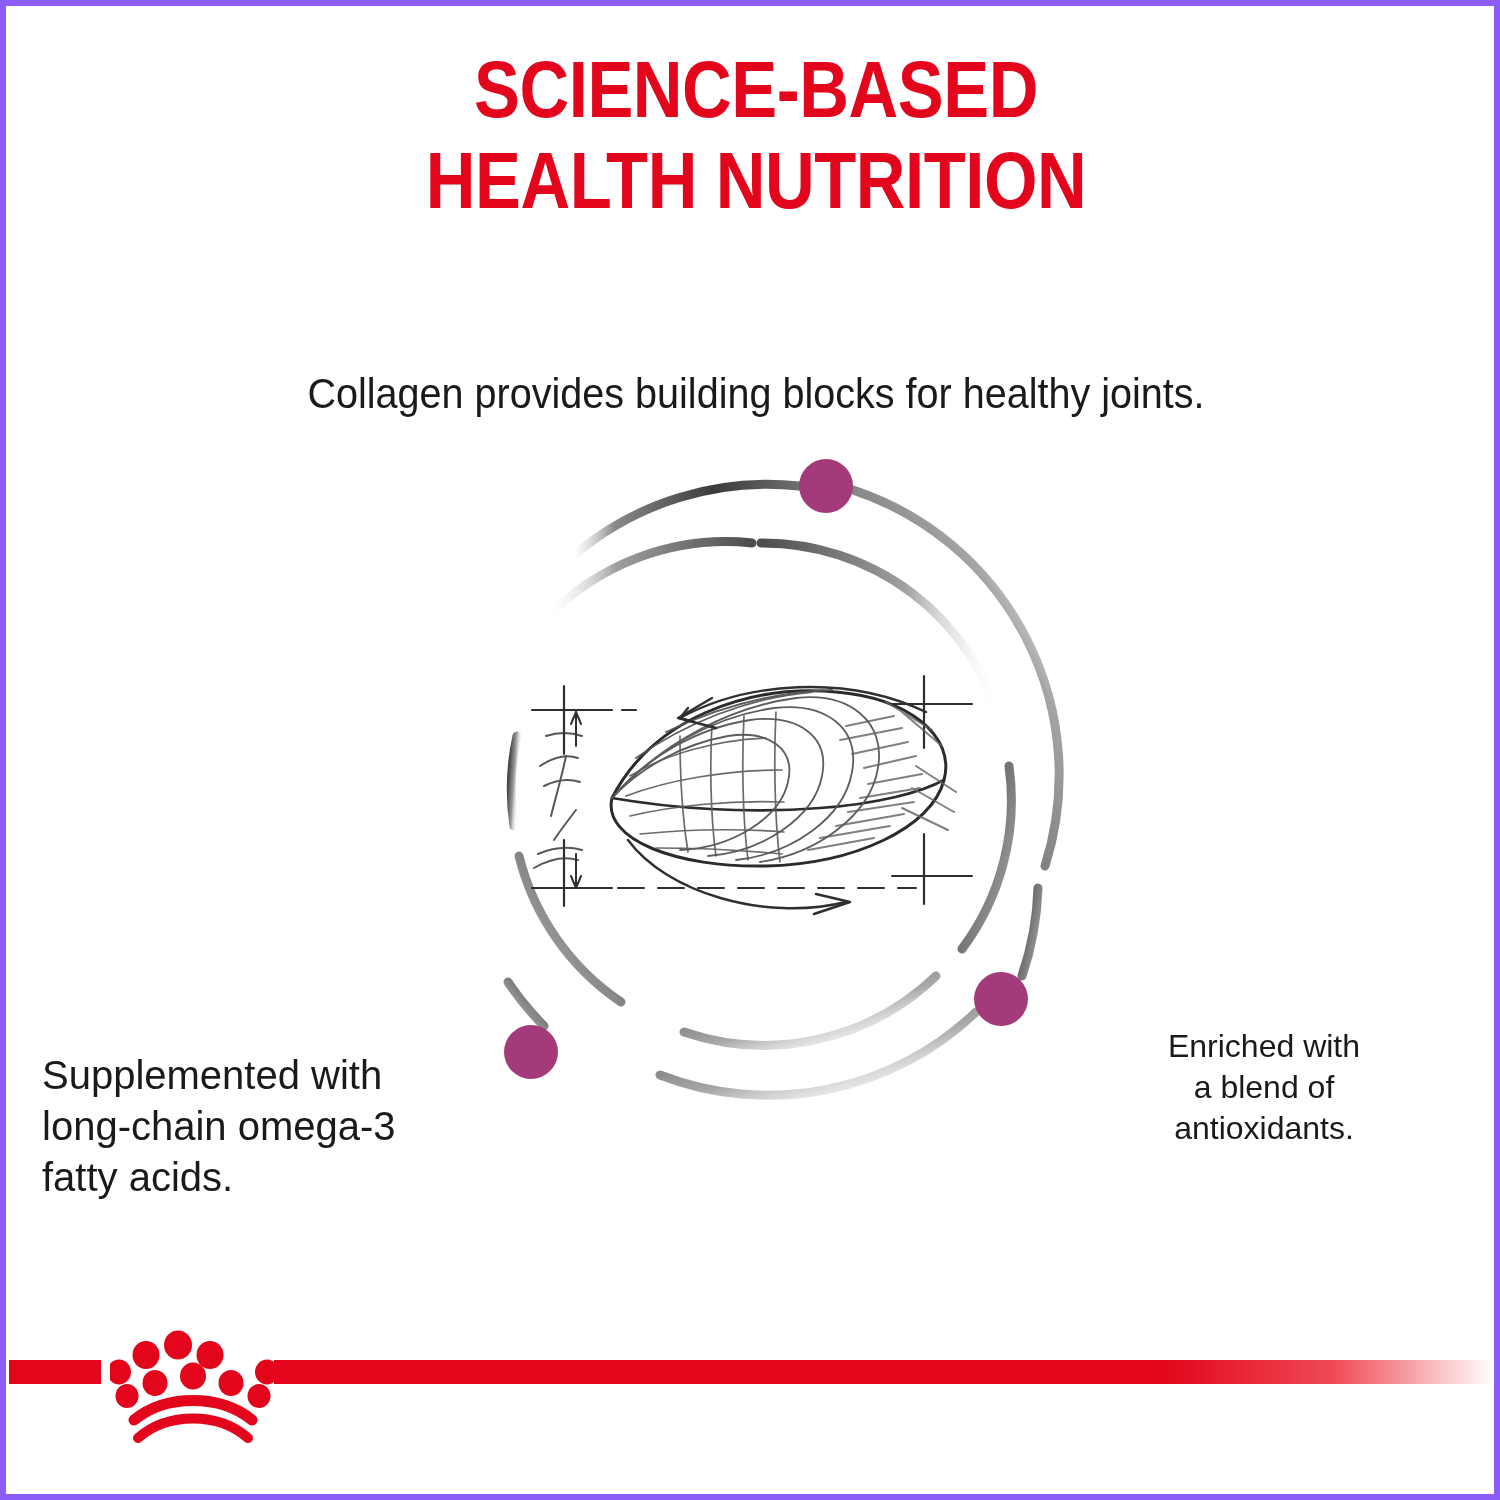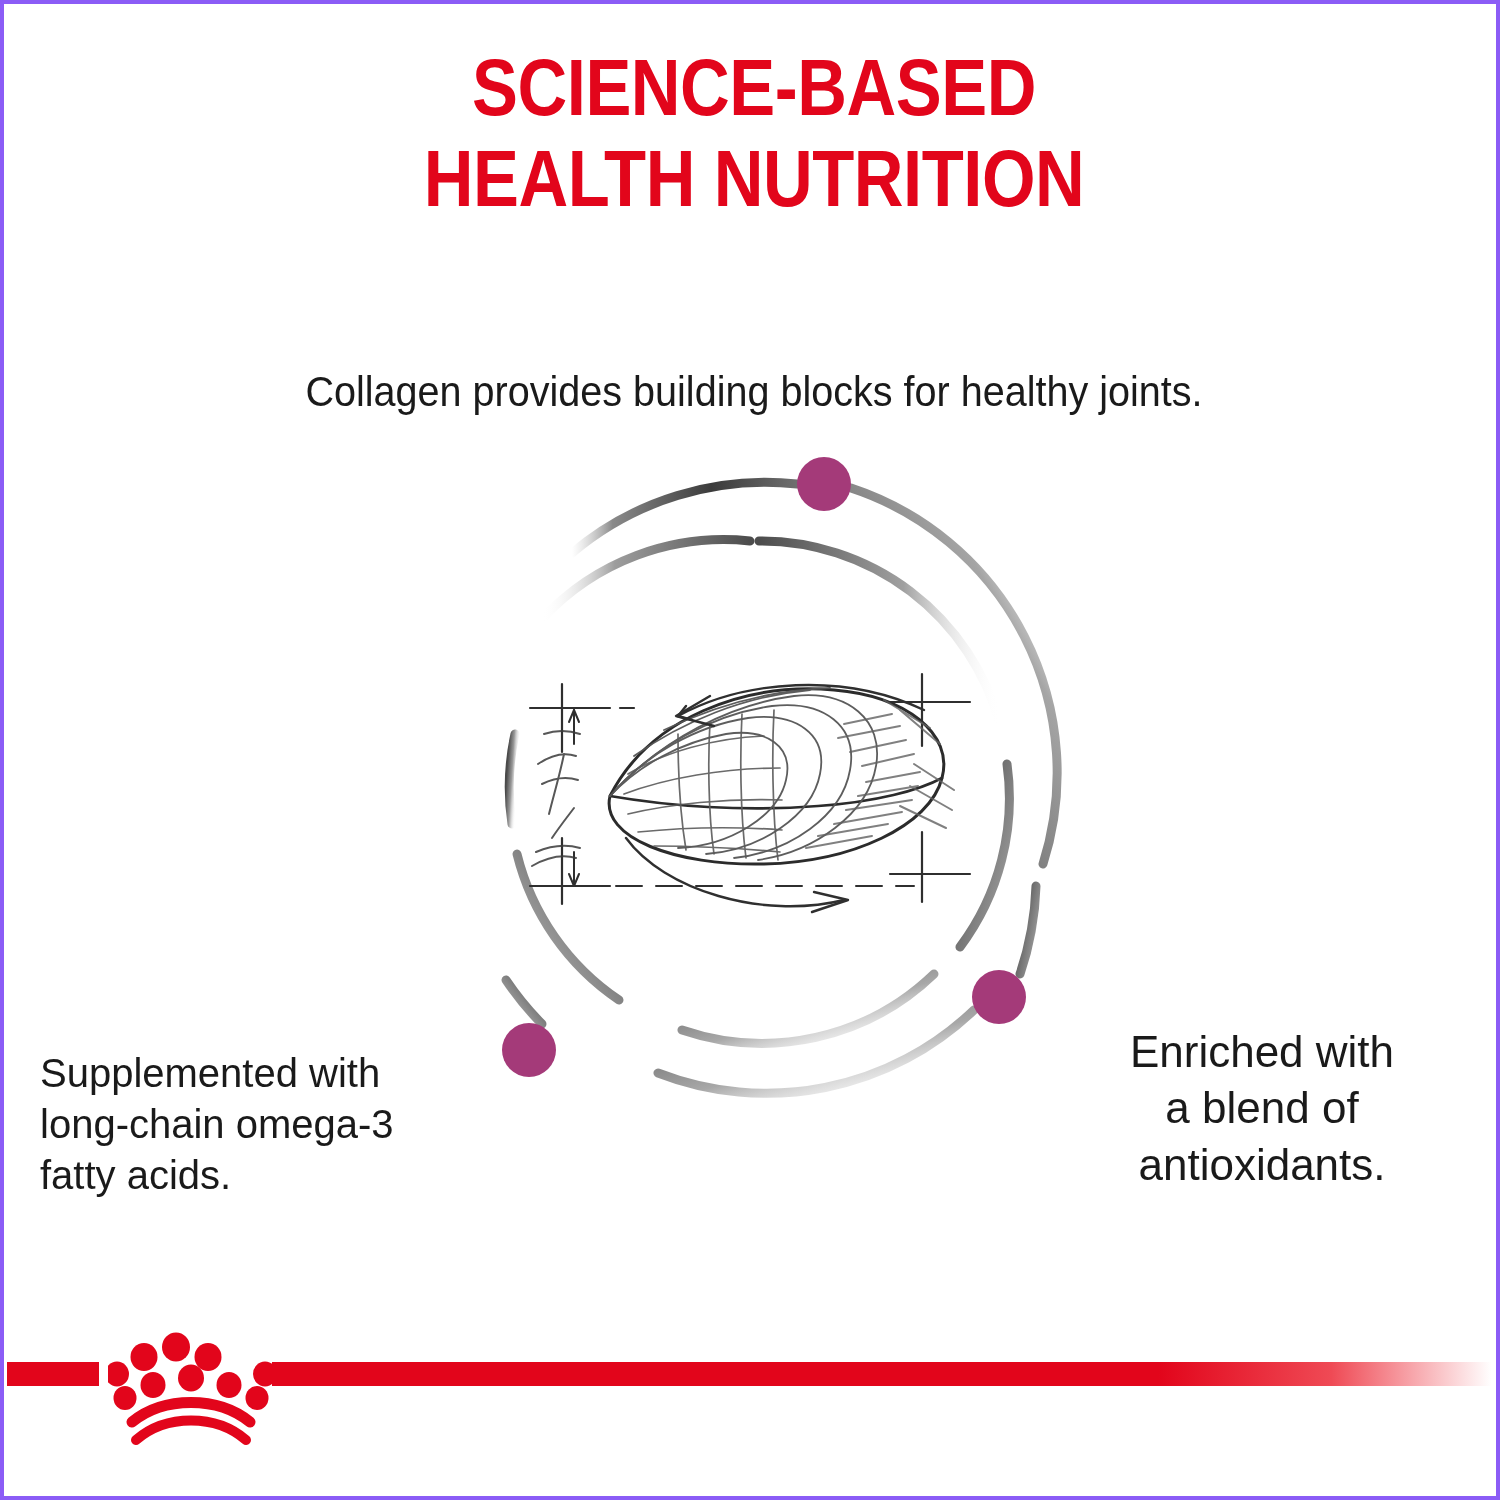--- a/index.html
+++ b/index.html
@@ -14,21 +14,21 @@
     font-family: "Liberation Sans", sans-serif;
     -webkit-font-smoothing: antialiased;
   }
 
   #page {
     position: relative;
     width: 1500px;
     height: 1500px;
     background: #ffffff;
     box-sizing: border-box;
-    border: 4px solid #8b5cf6;
+    border: 6px solid #8b5cf6;
     overflow: hidden;
   }
 
   
   .headline {
     position: absolute;
     left: 0;
     top: 38px;
     width: 1500px;
     text-align: center;
@@ -70,21 +70,21 @@
     line-height: 1.28;
     white-space: pre-line;
   }
   .caption-right {
     position: absolute;
     left: 1058px;
     top: 1020px;
     width: 400px;
     text-align: center;
     color: #1a1a1a;
-    font-size: 44px;
+    font-size: 32px;
     line-height: 1.28;
     white-space: pre-line;
   }
 
   
   .graphic {
     position: absolute;
     left: 410px;
     top: 430px;
     width: 690px;

